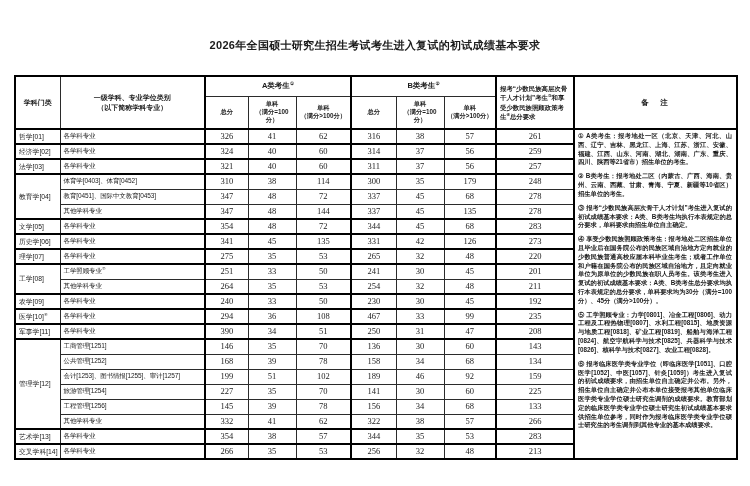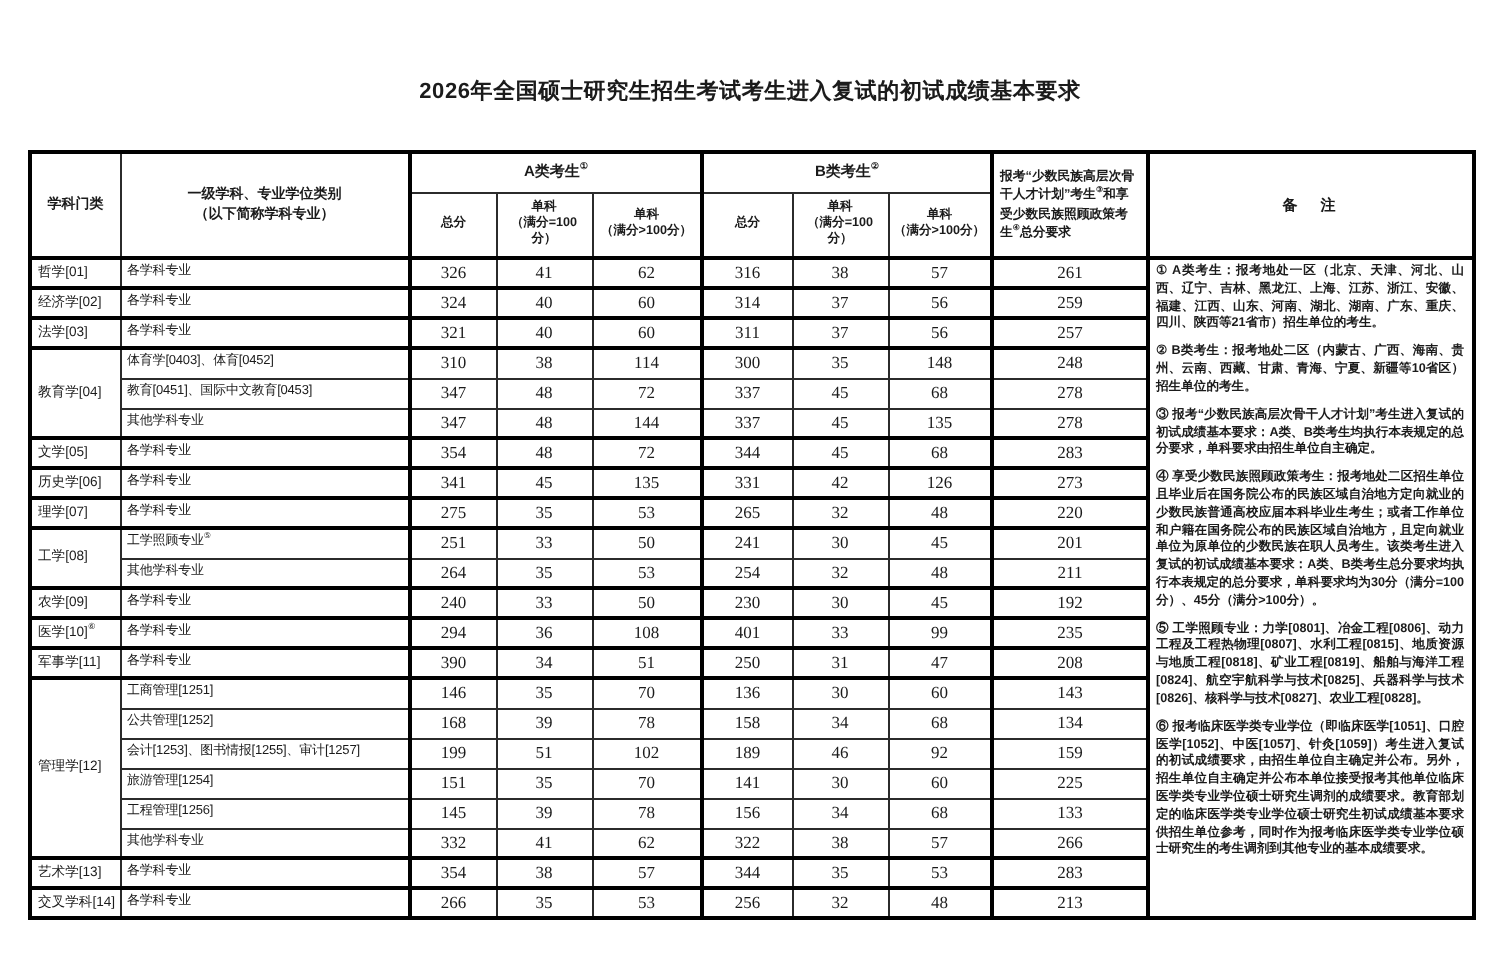--- a/index.html
+++ b/index.html
@@ -136,21 +136,21 @@
           <td class="num sep-l">257</td>
         </tr>
         <tr class="group-start">
           <td class="cat" rowspan="3">教育学[04]</td>
           <td class="disc">体育学[0403]、体育[0452]</td>
           <td class="num sep-l">310</td>
           <td class="num">38</td>
           <td class="num">114</td>
           <td class="num sep-l">300</td>
           <td class="num">35</td>
-          <td class="num">148</td>
+          <td class="num">179</td>
           <td class="num sep-l">248</td>
         </tr>
         <tr>
           <td class="disc">教育[0451]、国际中文教育[0453]</td>
           <td class="num sep-l">347</td>
           <td class="num">48</td>
           <td class="num">72</td>
           <td class="num sep-l">337</td>
           <td class="num">45</td>
           <td class="num">68</td>
@@ -230,21 +230,21 @@
           <td class="num">30</td>
           <td class="num">45</td>
           <td class="num sep-l">192</td>
         </tr>
         <tr class="group-start">
           <td class="cat" rowspan="1">医学[10]<sup>⑥</sup></td>
           <td class="disc">各学科专业</td>
           <td class="num sep-l">294</td>
           <td class="num">36</td>
           <td class="num">108</td>
-          <td class="num sep-l">401</td>
+          <td class="num sep-l">467</td>
           <td class="num">33</td>
           <td class="num">99</td>
           <td class="num sep-l">235</td>
         </tr>
         <tr class="group-start">
           <td class="cat" rowspan="1">军事学[11]</td>
           <td class="disc">各学科专业</td>
           <td class="num sep-l">390</td>
           <td class="num">34</td>
           <td class="num">51</td>
@@ -279,21 +279,21 @@
           <td class="num sep-l">199</td>
           <td class="num">51</td>
           <td class="num">102</td>
           <td class="num sep-l">189</td>
           <td class="num">46</td>
           <td class="num">92</td>
           <td class="num sep-l">159</td>
         </tr>
         <tr>
           <td class="disc">旅游管理[1254]</td>
-          <td class="num sep-l">151</td>
+          <td class="num sep-l">227</td>
           <td class="num">35</td>
           <td class="num">70</td>
           <td class="num sep-l">141</td>
           <td class="num">30</td>
           <td class="num">60</td>
           <td class="num sep-l">225</td>
         </tr>
         <tr>
           <td class="disc">工程管理[1256]</td>
           <td class="num sep-l">145</td>

